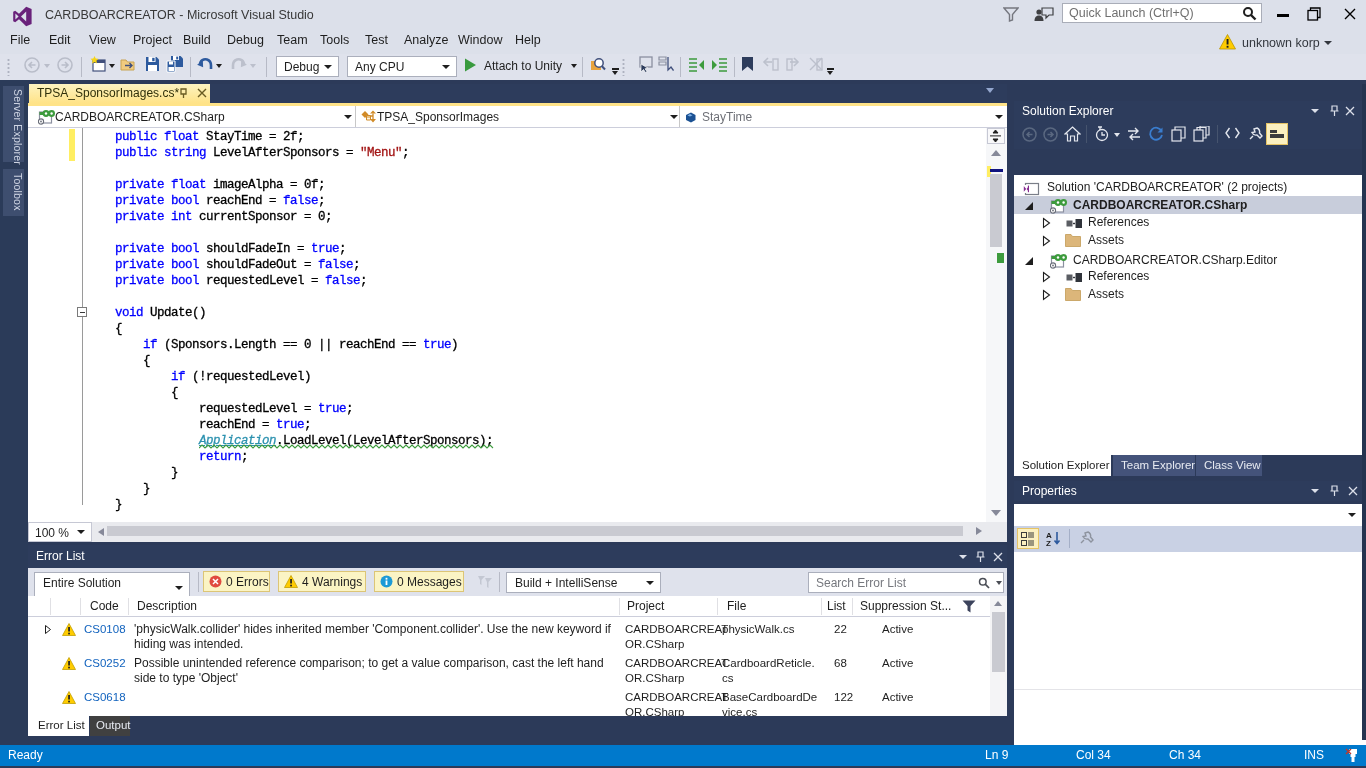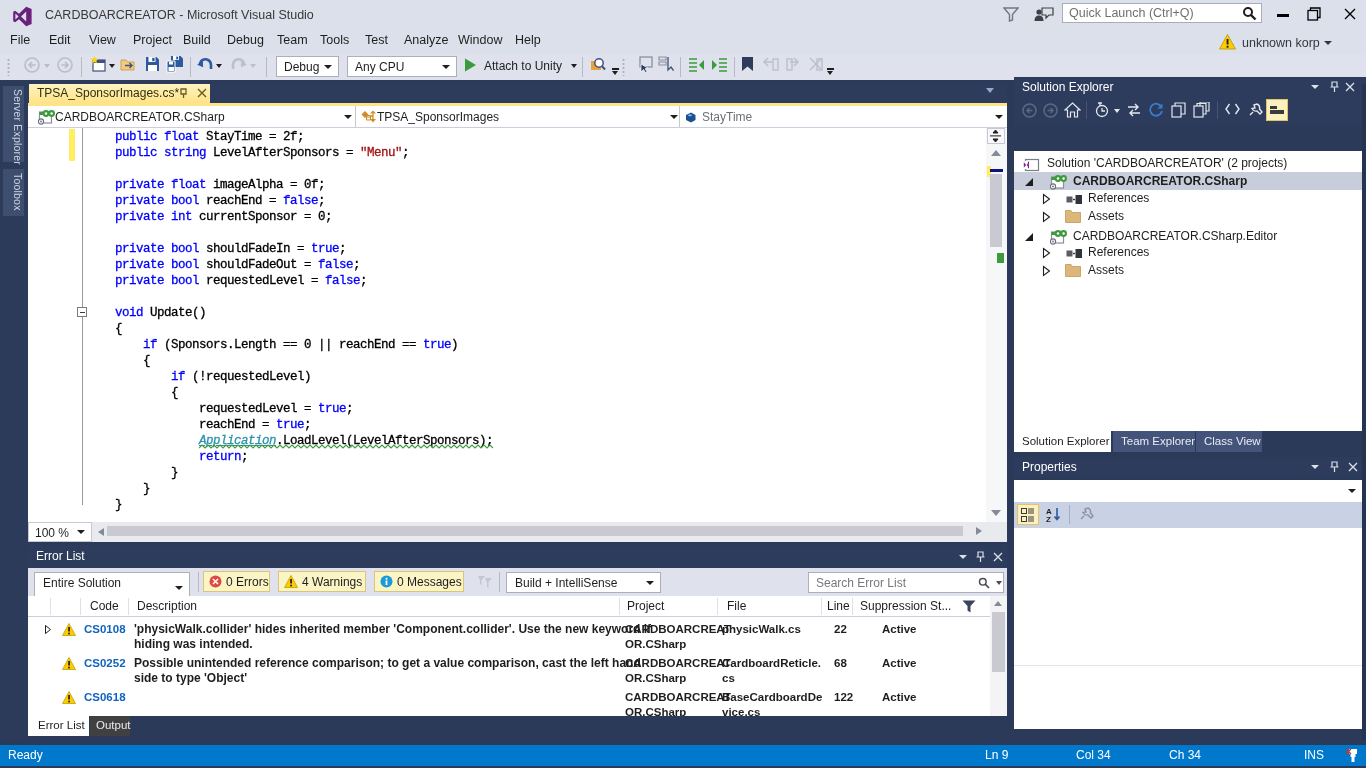--- a/index.html
+++ b/index.html
@@ -26,31 +26,31 @@
 .navtext { position:absolute; top:4px; font-size:12px; color:#1E1E1E; }
 .navarr { position:absolute; top:9px; width:0; height:0; border-left:4px solid transparent; border-right:4px solid transparent; border-top:4px solid #1E1E1E; }
 #editor { left:28px; top:128px; width:958px; height:394px; background:#fff; overflow:hidden; }
 #edmarginline { left:82px; top:128px; width:1px; height:377px; background:#9A9A9A; }
 #changebar { left:69px; top:129px; width:6px; height:32px; background:#FFEE62; }
 #code { position:absolute; left:87px; top:129px; font-family:"Liberation Mono", monospace; font-size:12.5px; line-height:16px; letter-spacing:-0.5px; white-space:pre; color:#000; -webkit-text-stroke:0.3px; }
 .kw { color:#0000FF; } .str { color:#A31515; } .cls { color:#2B91AF; text-decoration:underline;font-style:italic; }
 #hscroll { left:28px; top:522px; width:979px; height:20px; background:#E9EAEE; }
 #vscroll { left:986px; top:128px; width:21px; height:394px; background:#F6F7F9; }
 
-#rpanel { left:1014px; top:76px; width:352px; height:656px; }
+#rpanel { left:1014px; top:100px; width:352px; height:656px; }
 .phead { position:absolute; left:0; width:352px; height:20px; background:#2D3C5C; color:#fff; font-size:12px; padding:3px 0 0 8px; }
 #setree { position:absolute; left:0; top:75px; width:352px; height:280px; background:#fff; }
 .trow { position:absolute; left:0; width:352px; height:18px; font-size:12px; color:#1E1E1E; }
 
 #errhead { left:28px; top:545px; width:979px; height:23px; background:#2D3C5C; color:#fff; font-size:12px; }
 #errtool { left:28px; top:568px; width:979px; height:28px; background:#DFE2EC; }
 #errgrid { left:28px; top:596px; width:979px; height:120px; background:#fff; }
 #errtabs { left:28px; top:716px; width:979px; height:20px; background:#2C3A59; }
 .filterbtn { position:absolute; top:3px; height:21px; background:#FBF4C4; border:1px solid #DCC576; font-size:12px; color:#1E1E1E; }
-.errrow { position:absolute; left:0; width:962px; height:34px; font-size:11.5px; color:#1E1E1E; line-height:14.5px;font-weight:bold; }
+.errrow { position:absolute; left:0; width:962px; height:34px; font-size:11.5px; color:#1E1E1E; line-height:14.5px; }
 
 #statusbar { left:0; top:745px; width:1366px; height:21px; background:#0079CC; color:#fff; font-size:12px; }
 .stxt { position:absolute; top:3px; }
 </style>
 </head>
 <body>
 <div class="abs" id="titlebar">
   <svg class="abs" style="left:12px;top:6px" width="21" height="21" viewBox="0 0 21 21">
     <path fill="#69217A" d="M14.2 0.8 L19.6 3 V18 L14.2 20.2 L7 13.2 L3.2 16.2 L1.2 15.2 V5.8 L3.2 4.8 L7 7.8 Z"></path>
     <path fill="#DCE0EA" d="M3.4 7.6 L6.6 10.5 L3.4 13.4 Z"></path>
@@ -556,21 +556,21 @@
     <div class="abs" style="left:22px;top:2px;width:1px;height:17px;background:#E0E0E4"></div>
     <div class="abs" style="left:52px;top:2px;width:1px;height:17px;background:#E0E0E4"></div>
     <span class="abs" style="left:62px;top:3px">Code</span>
     <div class="abs" style="left:100px;top:2px;width:1px;height:17px;background:#E0E0E4"></div>
     <span class="abs" style="left:109px;top:3px">Description</span>
     <div class="abs" style="left:591px;top:2px;width:1px;height:17px;background:#E0E0E4"></div>
     <span class="abs" style="left:599px;top:3px">Project</span>
     <div class="abs" style="left:689px;top:2px;width:1px;height:17px;background:#E0E0E4"></div>
     <span class="abs" style="left:699px;top:3px">File</span>
     <div class="abs" style="left:793px;top:2px;width:1px;height:17px;background:#E0E0E4"></div>
-    <span class="abs" style="left:799px;top:3px">Line</span>
+    <span class="abs" style="left:799px;top:3px">List</span>
     <div class="abs" style="left:824px;top:2px;width:1px;height:17px;background:#E0E0E4"></div>
     <span class="abs" style="left:832px;top:3px">Suppression St...</span>
     <svg class="abs" style="left:934px;top:4px" width="14" height="13" viewBox="0 0 14 13">
         <path d="M0.5 0.5 L13.5 0.5 L8.5 6 L8.5 12.5 L5.5 10.5 L5.5 6 Z" fill="#3C435C"></path>
       </svg>
   </div>
   <div class="errrow" style="top:22px">
     <svg class="abs" style="left:16px;top:6px" width="8" height="11" viewBox="0 0 8 11">
         <path d="M1.5 1.5 L6.5 5.5 L1.5 9.5 Z" fill="#fff" stroke="#1E1E1E" stroke-width="1"></path>
       </svg>

